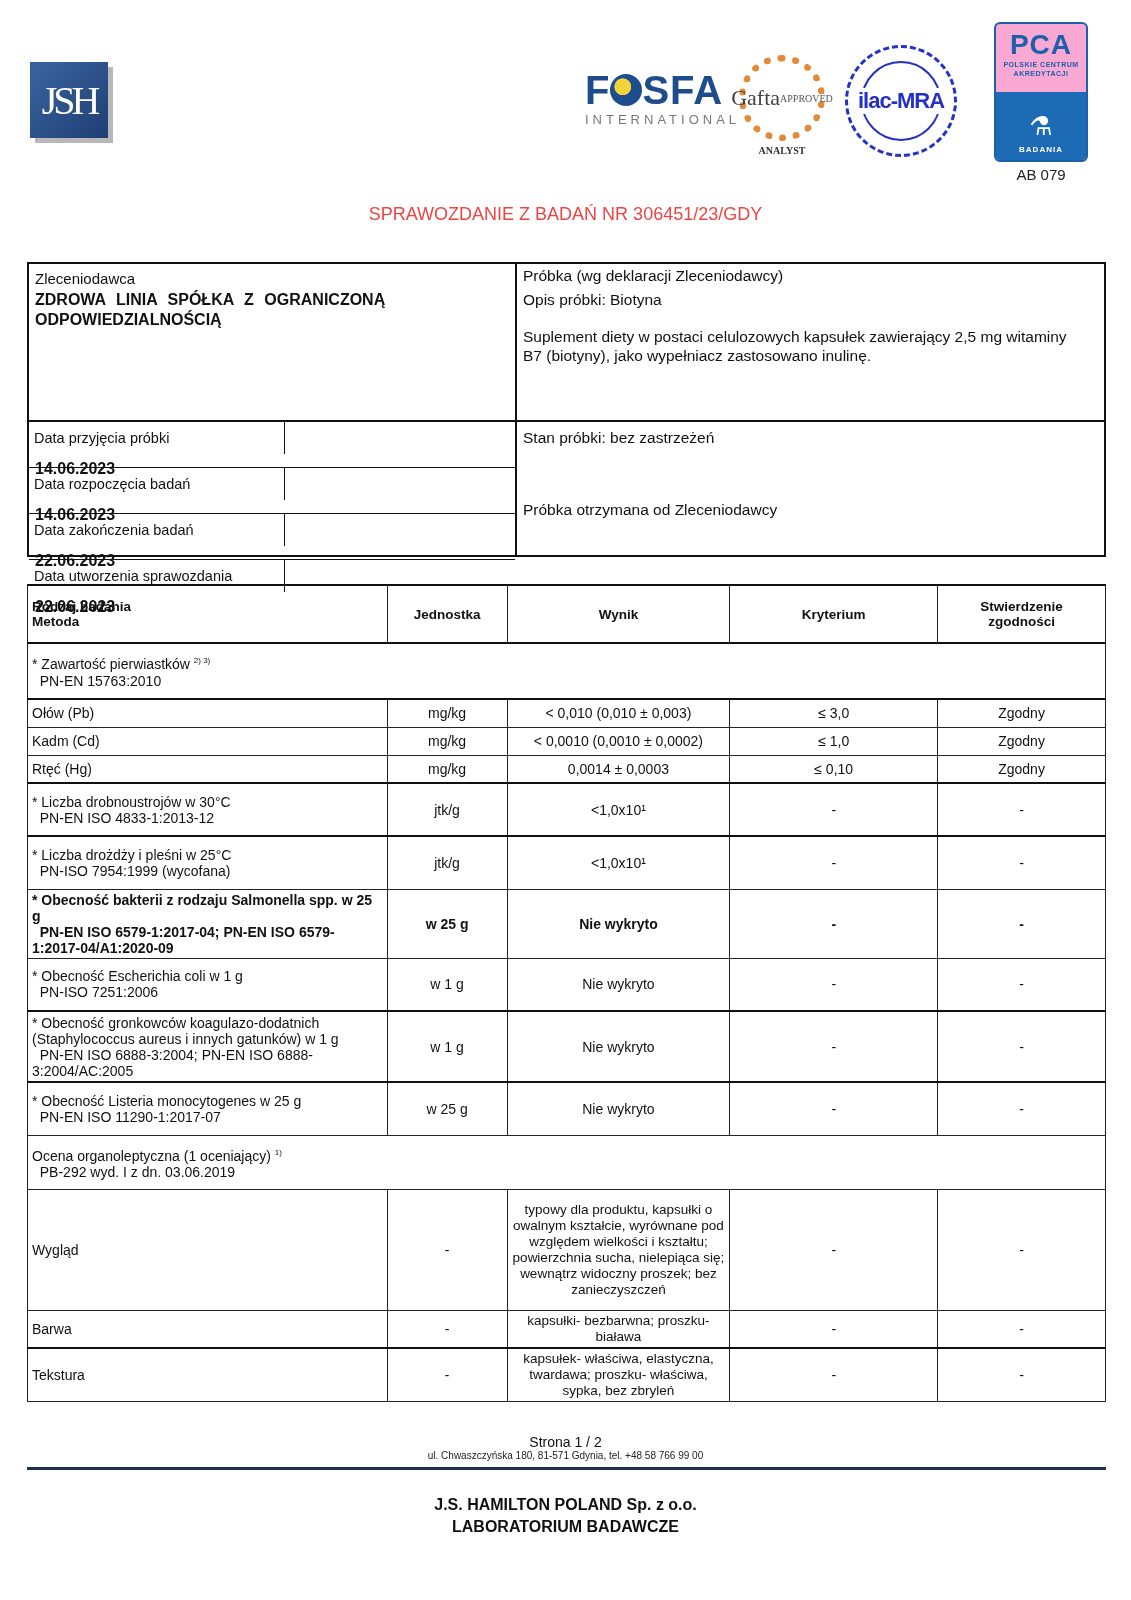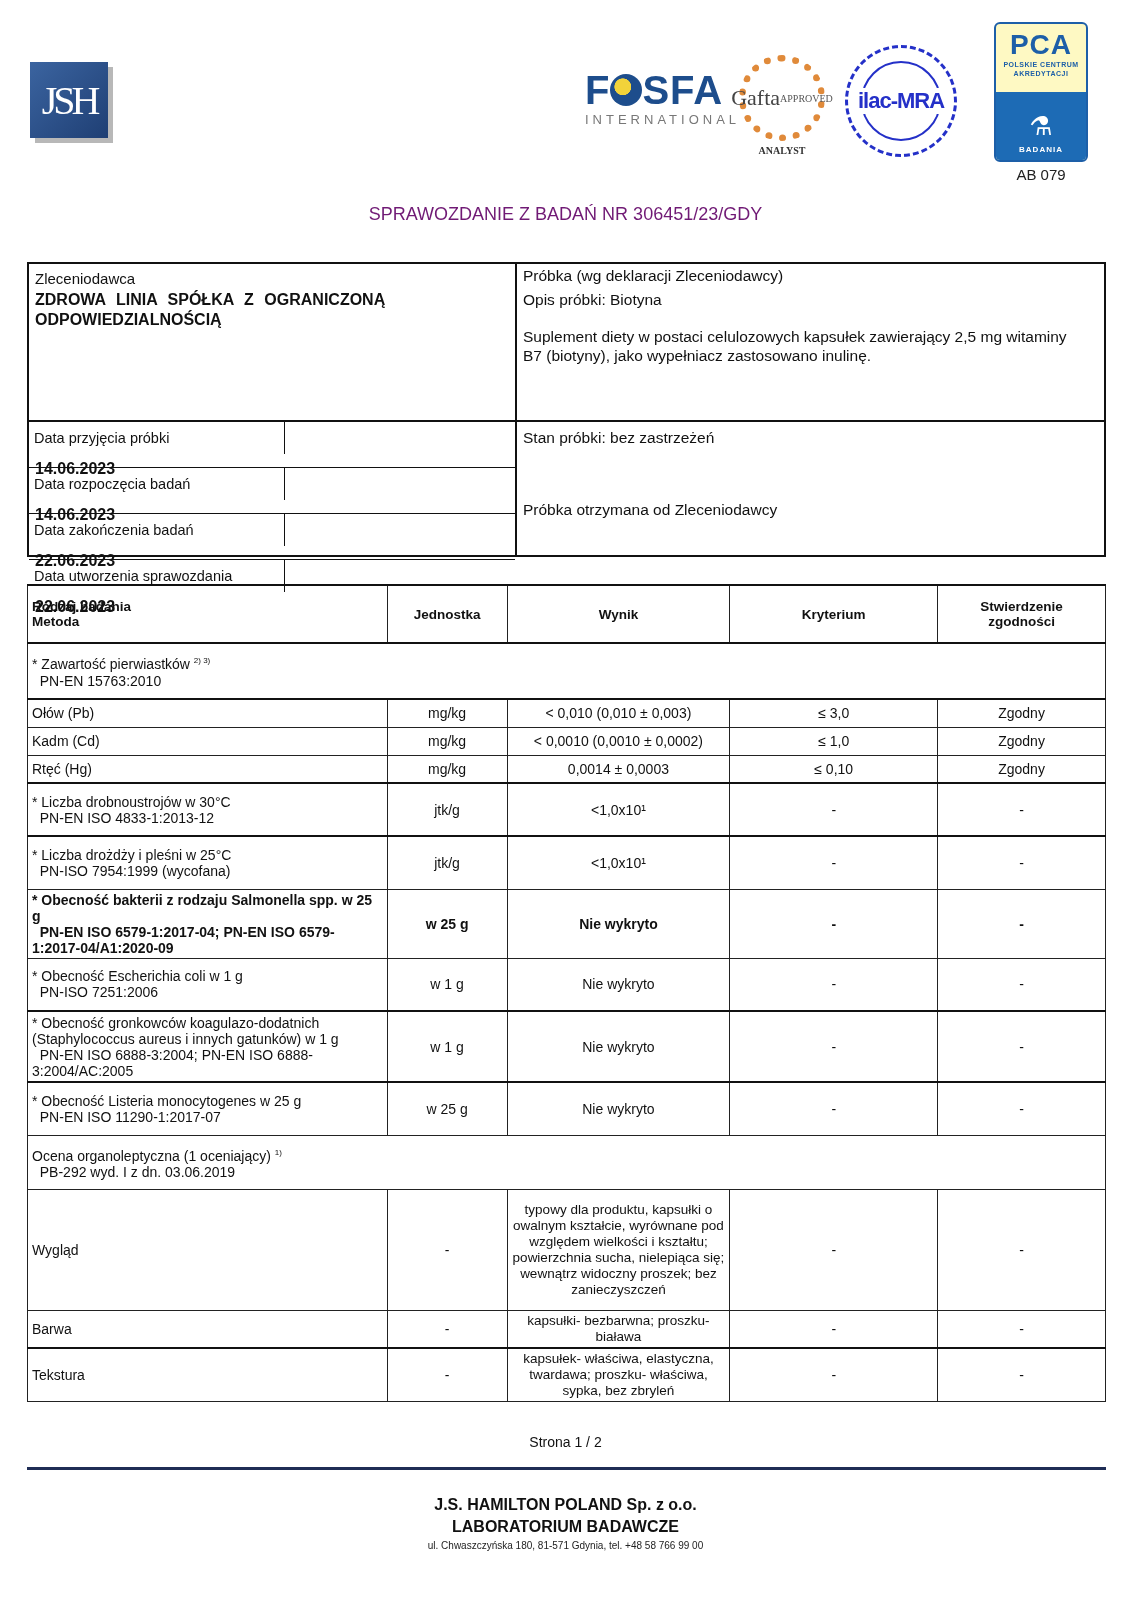--- a/index.html
+++ b/index.html
@@ -22,31 +22,31 @@
   .gafta-ring { width: 86px; height: 86px; border-radius: 50%; border: 7px dotted #e08a3a; display:flex; flex-direction:row; align-items:center; justify-content:center; margin: 0 auto; }
   .gafta-name { font-family: "Liberation Serif", serif; font-size: 22px; color: #444; line-height: 22px; }
   .gafta-approved { font-family: "Liberation Serif", serif; font-size: 10px; color: #555; }
   .gafta-analyst { font-family: "Liberation Serif", serif; font-size: 10px; font-weight: bold; color: #333; margin-top: 4px; }
 
   .ilac { position: absolute; left: 845px; top: 45px; width: 112px; height: 112px; border-radius: 50%;
           border: 3px dashed #2430c8; display:flex; align-items:center; justify-content:center; }
   .ilac-inner { width: 80px; height: 80px; border-radius: 50%; border: 2px solid #2430c8; display:flex; align-items:center; justify-content:center; }
   .ilac-text { font-weight: bold; font-size: 22px; color: #2430c8; letter-spacing: -1px; background: #fff; padding: 0 1px; white-space: nowrap; }
 
-  .pca { position: absolute; left: 994px; top: 22px; width: 94px; height: 140px; border: 2px solid #1d5fa8; border-radius: 6px; overflow: hidden; background: #fef9c3; }
+  .pca { position: absolute; left: 994px; top: 22px; width: 94px; height: 140px; border: 2px solid #1d5fa8; border-radius: 6px; overflow: hidden; background: #f9a8d4; }
   .pca-top { height: 68px; text-align: center; padding-top: 6px; }
   .pca-logo { font-weight: bold; font-size: 28px; color: #1d5fa8; letter-spacing: 1px; line-height: 30px; }
   .pca-sub { font-size: 7px; font-weight: bold; color: #1d5fa8; line-height: 9px; letter-spacing: 0.5px; }
   .pca-bottom { background: #1d6bb5; height: 72px; display:flex; flex-direction:column; align-items:center; justify-content:flex-end; padding-bottom: 10px; color: #fff; }
   .pca-flask { font-size: 26px; line-height: 30px; color:#fff; }
   .pca-badania { font-size: 8px; font-weight: bold; letter-spacing: 1px; margin-top: 4px; }
   .pca-ab { position: absolute; left: 994px; top: 166px; width: 94px; text-align: center; font-size: 15px; color: #222; }
 
   
-  .report-title { position: absolute; left: 0; top: 204px; width: 1131px; text-align: center; font-size: 18px; color: #701a75; }
+  .report-title { position: absolute; left: 0; top: 204px; width: 1131px; text-align: center; font-size: 18px; color: #ef4444; }
 
   
   .info { position: absolute; left: 27px; top: 262px; width: 1079px; height: 295px; border: 2px solid #111; }
   .info .vline { position: absolute; left: 486px; top: 0; width: 2px; height: 291px; background: #111; }
   .info .hline-left { position: absolute; left: 0; top: 156px; width: 486px; height: 2px; background: #111; }
   .info .hline-right { position: absolute; left: 488px; top: 156px; width: 587px; height: 2px; background: #111; }
   .client-label { position: absolute; left: 6px; top: 6px; font-size: 15px; }
   .client-name { position: absolute; left: 6px; top: 26px; width: 470px; font-size: 16px; font-weight: bold; line-height: 20px; word-spacing: 6px; }
   .sample-text { position: absolute; left: 494px; font-size: 15.5px; line-height: 19px; }
   .dates { position: absolute; left: 0; top: 158px; width: 486px; }
@@ -64,21 +64,21 @@
   td.ctr { text-align: center; line-height: 16px; }
   tr.group td { padding: 8px 4px; height: 54px; line-height: 17px; }
   tr.thick-top td { border-top: 2.5px solid #111; }
   td.small-desc { font-size: 13.5px; line-height: 16px; padding: 2px 4px; }
   sup { font-size: 8px; vertical-align: super; }
 
   
   .page-no { position: absolute; left: 0; top: 1434px; width: 1131px; text-align: center; font-size: 14px; }
   .footer-rule { position: absolute; left: 27px; top: 1467px; width: 1079px; height: 3px; background: #1f2d55; }
   .footer-company { position: absolute; left: 0; top: 1494px; width: 1131px; text-align: center; font-size: 16px; font-weight: bold; line-height: 22px; }
-  .footer-address { position: absolute; left: 0; top: 1540px; width: 1131px; text-align: center; font-size: 10px; color: #222; }
+  .footer-address { position: absolute; left: 0; top: 1450px; width: 1131px; text-align: center; font-size: 10px; color: #222; }
 </style>
 </head>
 <body>
 
 <div class="hamilton-logo">
   <div class="jsh-box">
       <span>JSH</span>
     </div>
 </div>
 

